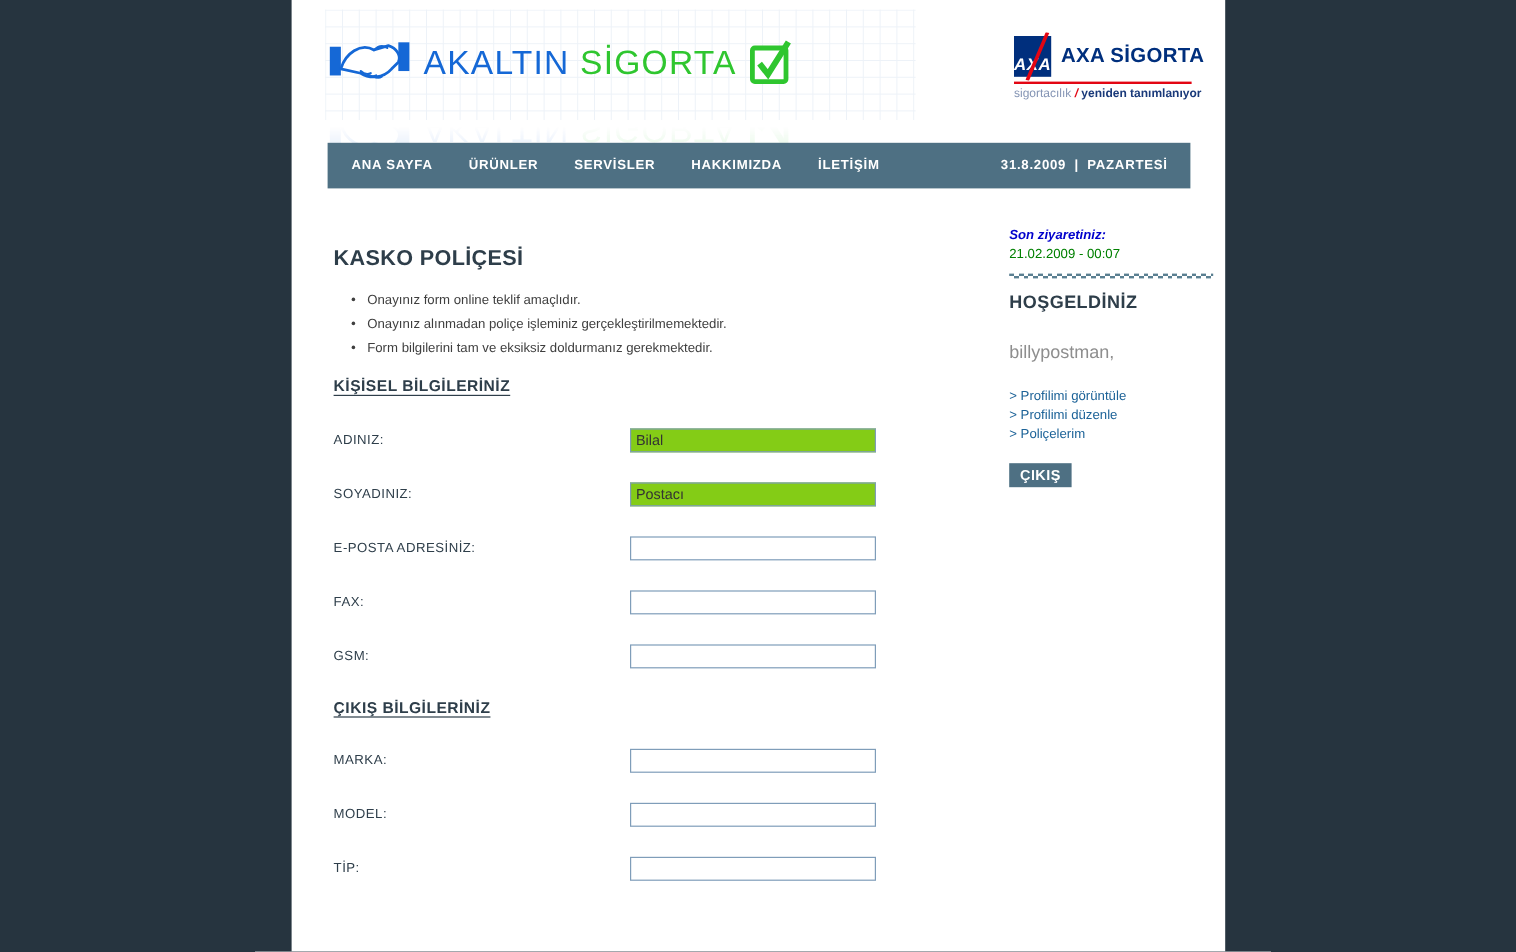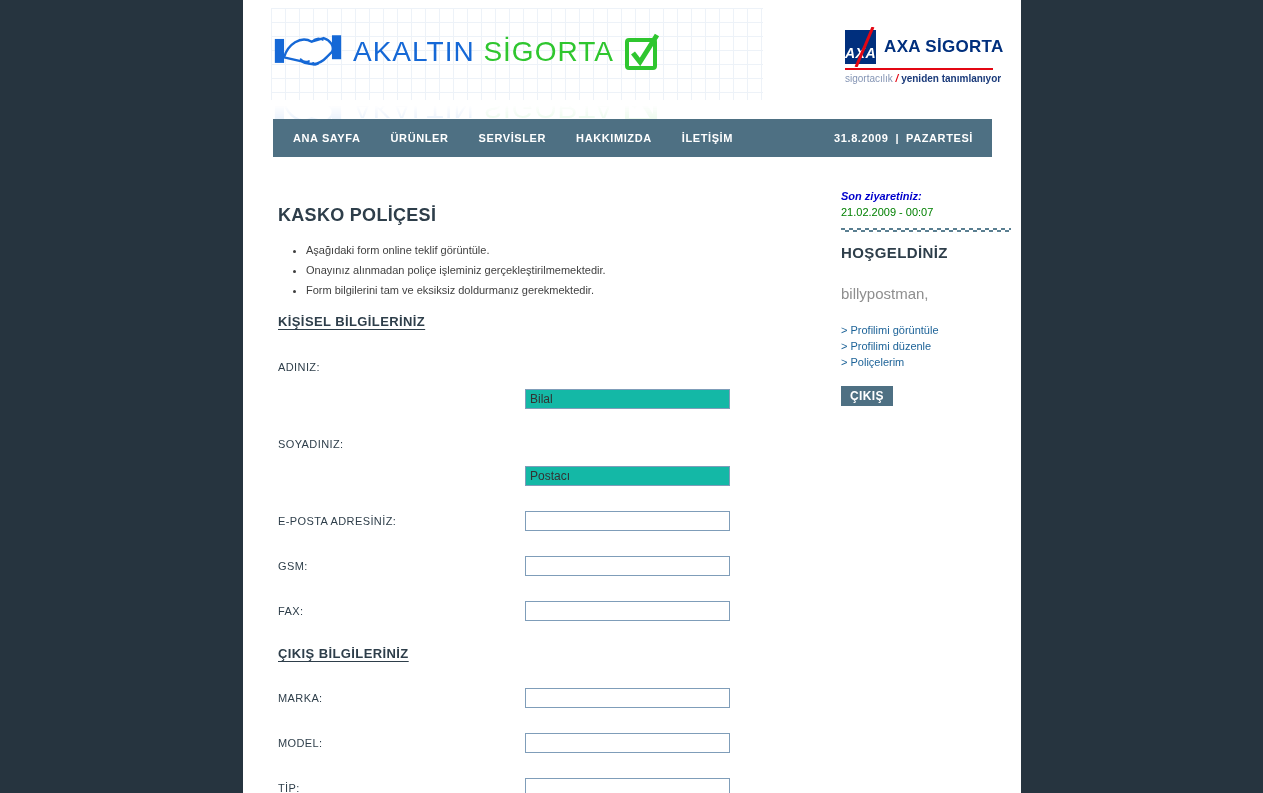--- a/index.html
+++ b/index.html
@@ -74,21 +74,21 @@
   .rows { margin-top:28px; }
   .rows2 { margin-top:27px; }
   .frow { display:flex; align-items:flex-start; margin-bottom:25px; }
   .frow label { width:247px; font-size:11px; font-weight:normal; color:#2e3e4a; letter-spacing:.4px; padding-top:4px; }
   .frow input {
     width:205px; height:20px;
     border:1px solid #7f9db9; background:#ffffff;
     font-family:"Liberation Sans", sans-serif; font-size:12px; color:#333333;
     padding:1px 4px;
   }
-  .frow input.filled { background:#14b8a6;margin-top:32px; }
+  .frow input.filled { background:#84cc16; }
 
   
   .sidebar { margin-left:auto; width:180px; padding-right:30px; }
   .last-visit-label { margin-top:33px; color:#0000cc; font-size:11px; font-weight:bold; font-style:italic; }
   .last-visit-value { margin-top:4px; color:#008000; font-size:11px; }
   .squiggle {
     margin-top:10px; height:4px; width:170px;
     background-image:
       repeating-linear-gradient(90deg, #5a7f91 0 4px, transparent 4px 8px),
       repeating-linear-gradient(90deg, #5a7f91 0 4px, transparent 4px 8px);
@@ -182,46 +182,46 @@
       <span>PAZARTESİ</span>
     </div>
   </div>
 
   <div class="content">
 
     <div class="main">
       <h1 class="page-title">KASKO POLİÇESİ</h1>
 
       <ul class="notes">
-        <li>Aşağıdaki form online teklif görüntüle.</li>
+        <li>Onayınız form online teklif amaçlıdır.</li>
         <li>Onayınız alınmadan poliçe işleminiz gerçekleştirilmemektedir.</li>
         <li>Form bilgilerini tam ve eksiksiz doldurmanız gerekmektedir.</li>
       </ul>
 
       <div class="section-heading sh1">KİŞİSEL BİLGİLERİNİZ</div>
 
       <div class="rows">
         <div class="frow">
           <label>ADINIZ:</label>
           <input class="filled" type="text" value="Bilal" style="">
         </div>
         <div class="frow">
           <label>SOYADINIZ:</label>
           <input class="filled" type="text" value="Postacı" style="">
         </div>
         <div class="frow">
           <label>E-POSTA ADRESİNİZ:</label>
           <input type="text" value="" style="">
         </div>
         <div class="frow">
+          <label>FAX:</label>
+          <input type="text" value="" style="">
+        </div>
+        <div class="frow">
           <label>GSM:</label>
-          <input type="text" value="" style="">
-        </div>
-        <div class="frow">
-          <label>FAX:</label>
           <input type="text" value="" style="">
         </div>
       </div>
 
       <div class="section-heading sh2">ÇIKIŞ BİLGİLERİNİZ</div>
 
       <div class="rows rows2">
         <div class="frow">
           <label>MARKA:</label>
           <input type="text" value="" style="">

